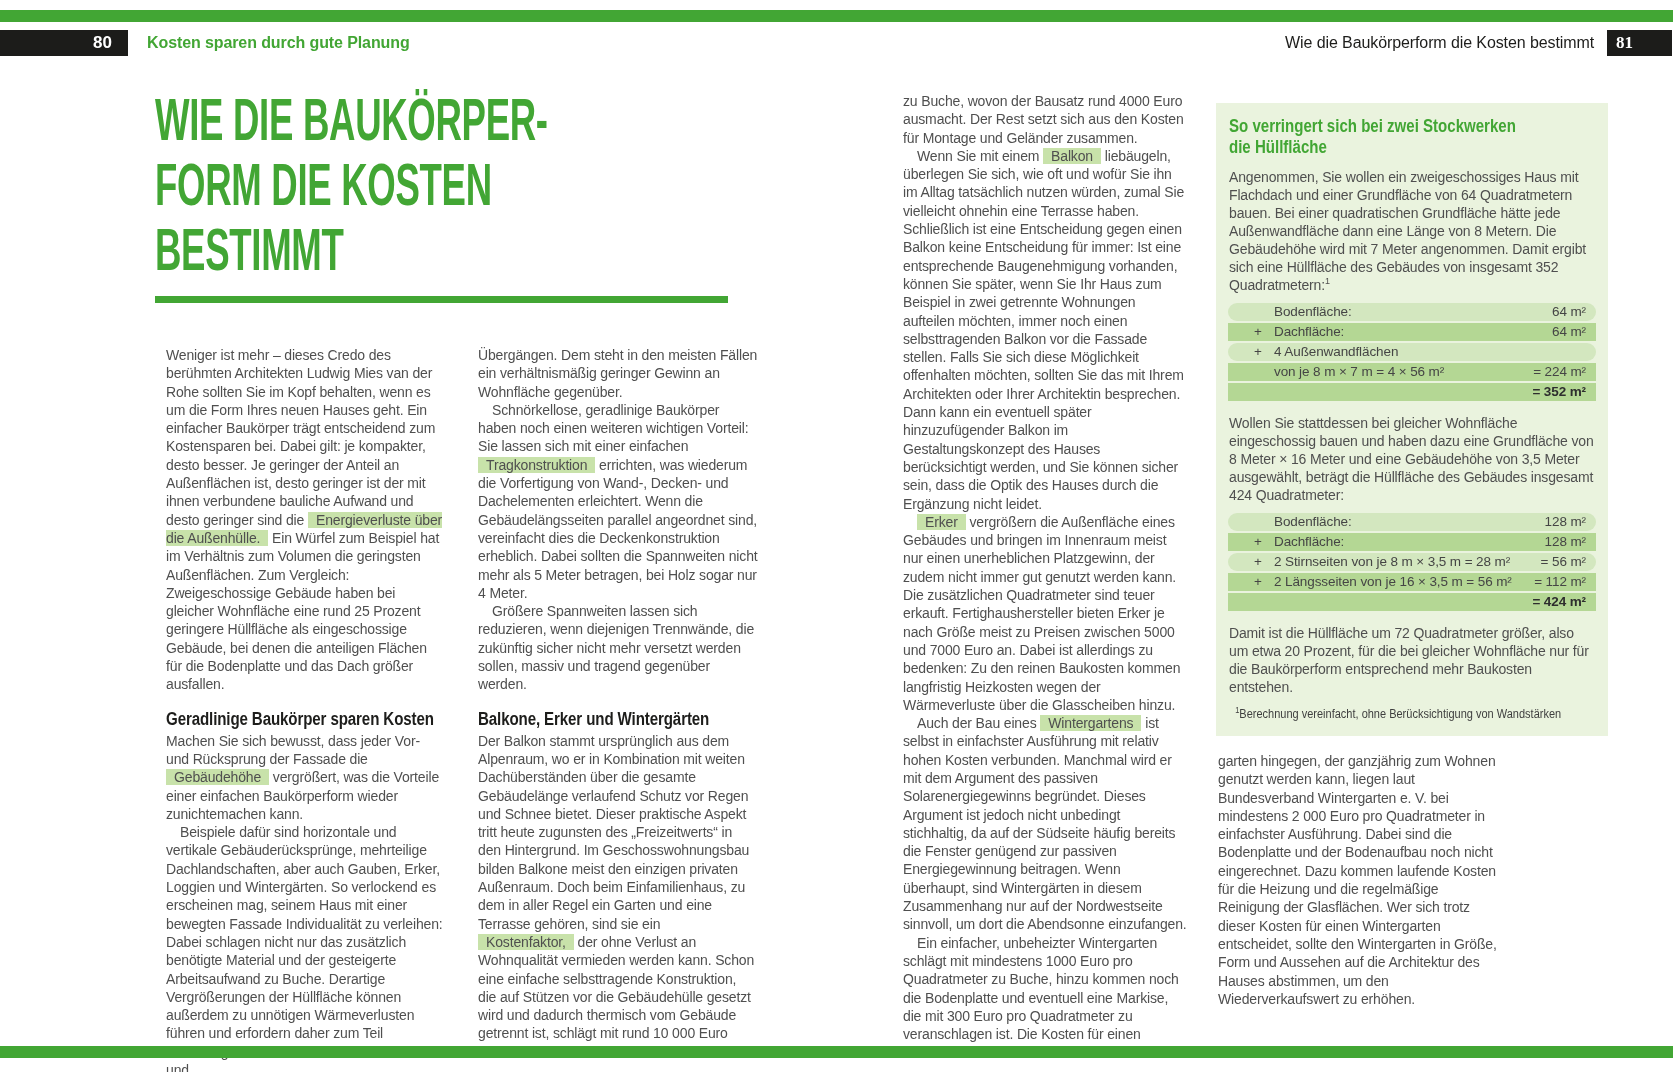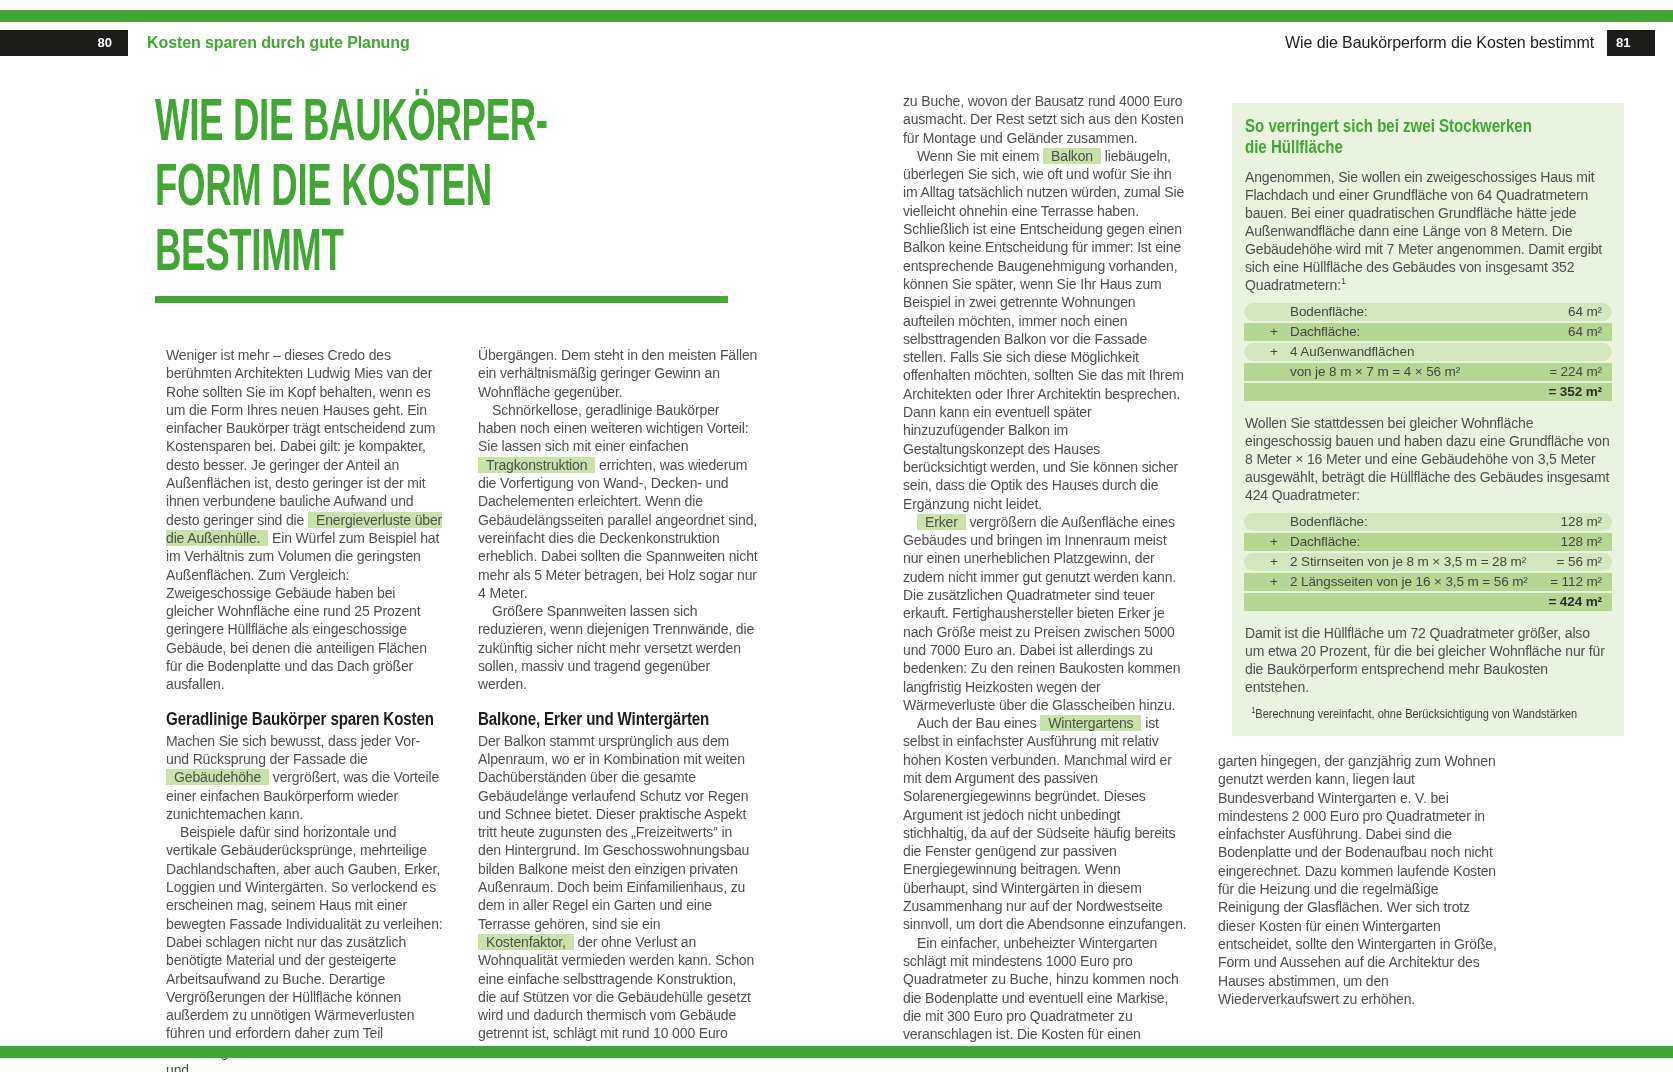--- a/index.html
+++ b/index.html
@@ -18,24 +18,24 @@
     width:1673px;height:1072px;position:relative;overflow:hidden;
     font-family:"Liberation Sans","DejaVu Sans",sans-serif;
     color:var(--body-text);
   }
   .bar{position:absolute;left:0;width:1673px;height:12px;background:var(--accent-green);}
   .bar.top{top:10px;}
   .bar.bottom{top:1046px;}
 
   .pagenum{
     position:absolute;top:30px;height:26px;background:var(--page-number-bg);
-    color:#fff;font-weight:700;font-size:13px;line-height:26px;
+    color:#fff;font-weight:700;font-size:17px;line-height:26px;
   }
   .pagenum.left{left:0;width:128px;text-align:right;padding-right:16px;}
-  .pagenum.right{left:1607px;width:48px;text-align:left;padding-left:9px;}
+  .pagenum.right{left:1607px;width:65px;text-align:left;padding-left:9px;font-family:Liberation Serif, serif;}
   .runhead{position:absolute;top:34px;font-size:16px;letter-spacing:-0.1px;white-space:nowrap;}
   .runhead.left{left:147px;color:var(--accent-green);font-weight:700;}
   .runhead.right{right:79px;color:var(--heading-text);font-weight:400;}
 
   h1{position:absolute;left:155px;top:88px;color:var(--accent-green);
      font-size:59px;line-height:65px;font-weight:700;}
   h1 .tline{display:block;white-space:nowrap;transform:scaleX(0.62);transform-origin:0 50%;letter-spacing:-0.5px;}
   .rule{position:absolute;left:155px;top:296px;width:573px;height:7px;background:var(--accent-green);}
 
   .col{position:absolute;width:280px;font-size:14px;line-height:18.3px;letter-spacing:-0.15px;text-align:left;}
@@ -47,21 +47,21 @@
   .col p.indent{text-indent:14px;}
   .col h3{
     margin:15px 0 3px;color:var(--heading-text);font-size:18px;line-height:20px;font-weight:700;
     white-space:nowrap;transform:scaleX(0.84);transform-origin:0 50%;
   }
   .hl{background:var(--highlight-bg);padding:0 8px;}
   sup{font-size:9px;line-height:0;}
 
   #infobox{
     position:absolute;left:1216px;top:103px;width:392px;
-    background:var(--infobox-bg);padding:13px 13px 15px 13px;margin-left:16px;
+    background:var(--infobox-bg);padding:13px 13px 15px 13px;
   }
   #infobox h2{color:var(--accent-green);font-size:17.5px;line-height:21px;font-weight:700;margin:0 0 10px;}
   #infobox h2 .tline{display:block;white-space:nowrap;transform:scaleX(0.86);transform-origin:0 50%;}
   #infobox p{font-size:14px;line-height:18px;letter-spacing:-0.15px;margin:0 0 9px;}
   .calc-table{margin:3px -1px 13px -1px;}
   .trow{
     display:flex;align-items:baseline;min-height:16px;
     padding:1px 10px 2px 26px;margin-bottom:2px;
     font-size:13.5px;line-height:15px;color:#454545;letter-spacing:-0.1px;
   }

